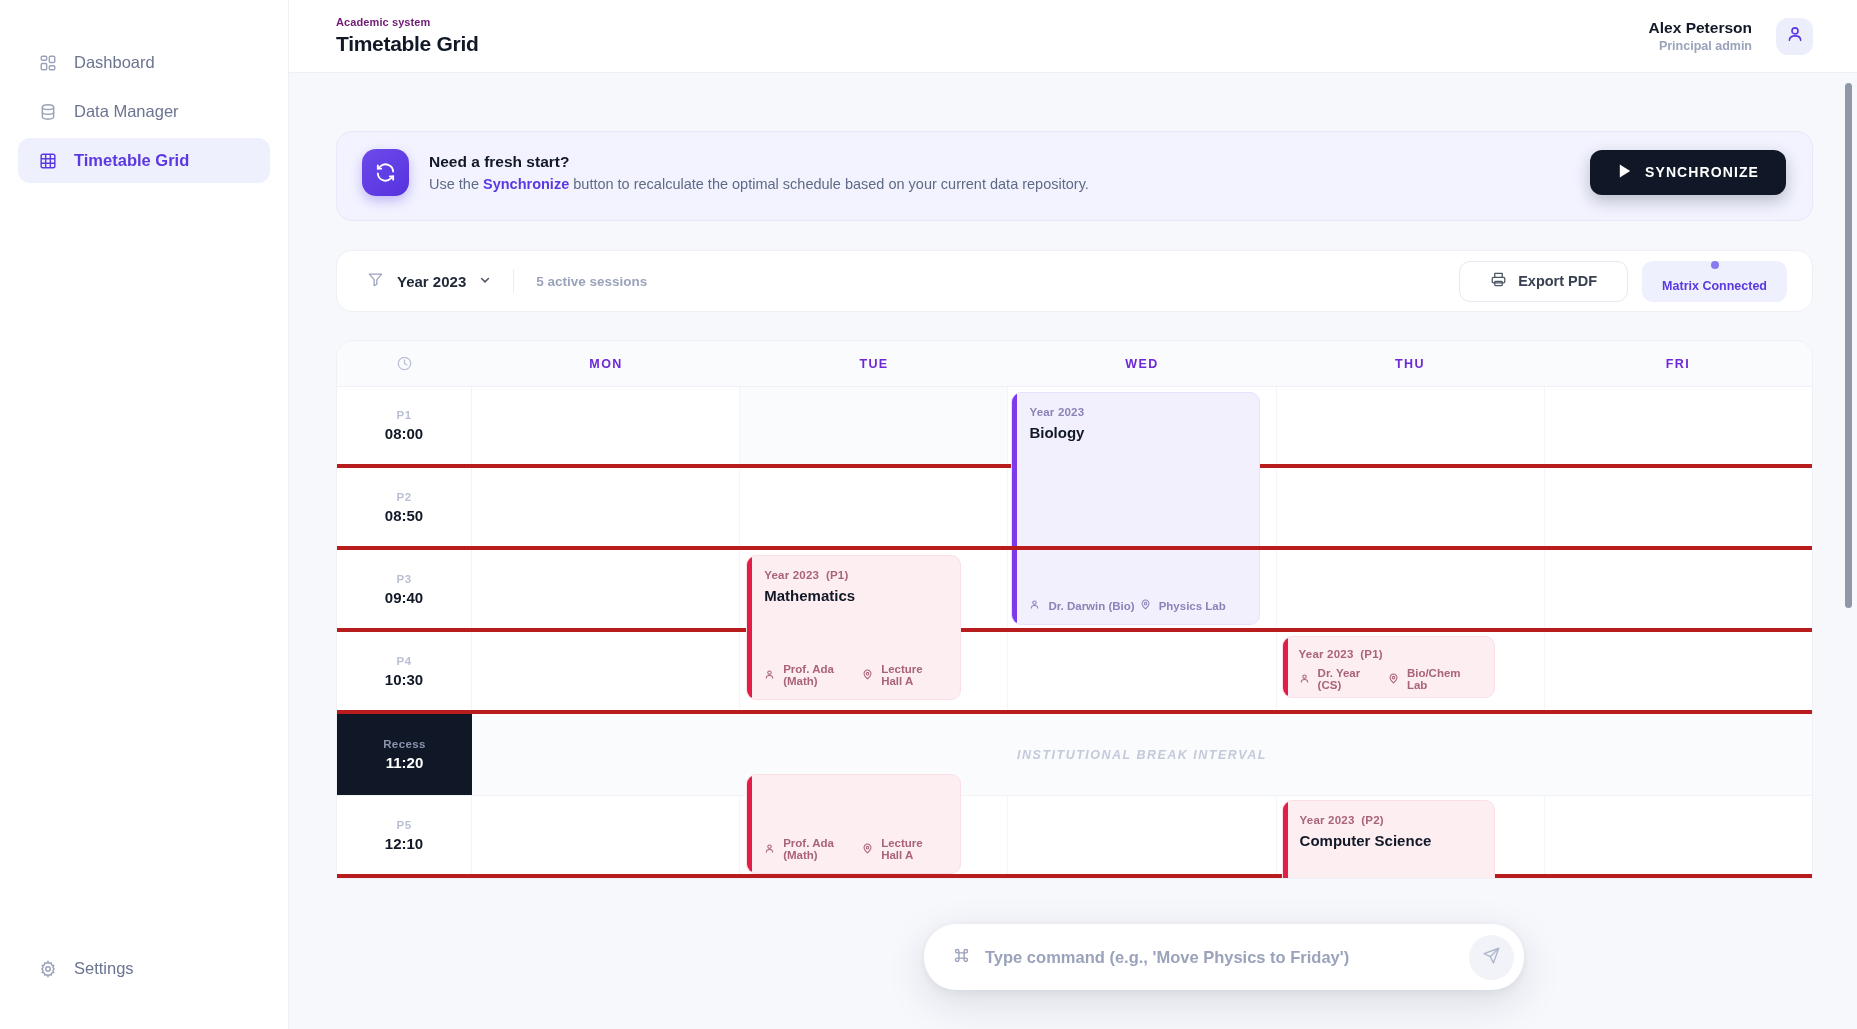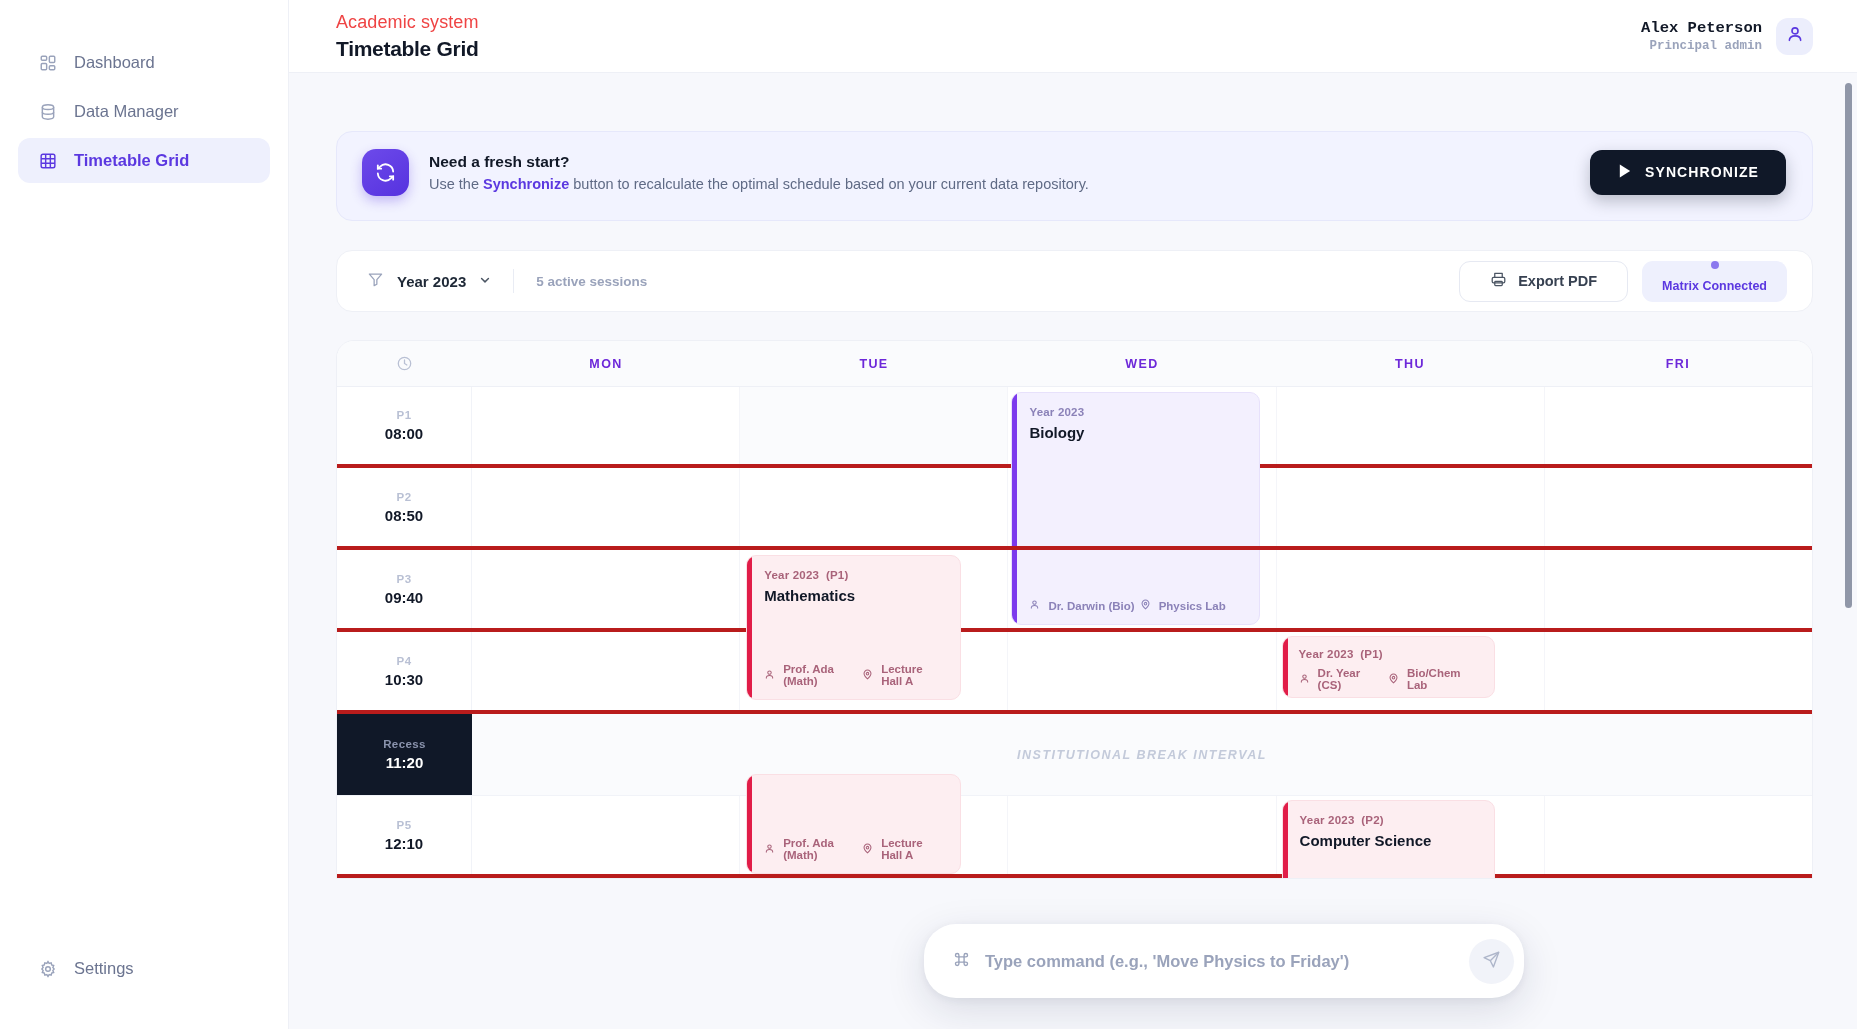--- a/index.html
+++ b/index.html
@@ -40,23 +40,23 @@
   .nav-bottom { margin-top: auto; padding: 0 18px 38px; }
 
   
   .main { flex: 1 1 auto; height: 1029px; position: relative; background: #f7f8fc; overflow: hidden; }
 
   .topbar {
     height: 73px; background: #ffffff; border-bottom: 1px solid #eef0f6;
     display: flex; align-items: center; justify-content: space-between;
     padding: 0 44px 0 47px;
   }
-  .tb-eyebrow { font-size: 18px; font-weight: normal; color: #ef4444; letter-spacing: .1px; }
+  .tb-eyebrow { font-size: 11px; font-weight: bold; color: #701a75; letter-spacing: .1px; }
   .tb-title { font-size: 21px; font-weight: bold; color: #111827; margin-top: 4px; letter-spacing: -.3px; }
-  .tb-right { display: flex; align-items: center; gap: 14px; font-family: Liberation Mono, monospace; }
+  .tb-right { display: flex; align-items: center; gap: 24px; }
   .tb-user { text-align: right; }
   .tb-user-name { font-size: 15.5px; font-weight: bold; color: #111827; }
   .tb-user-role { font-size: 12.5px; font-weight: bold; color: #9aa3bb; margin-top: 2px; }
   .avatar {
     width: 37px; height: 37px; border-radius: 12px; background: #eceefc;
     display: flex; align-items: center; justify-content: center;
   }
 
   .content { padding: 58px 44px 0 47px; }
 
@@ -160,21 +160,21 @@
   .sess.rose::before { background: #e11d48; }
   .sess.rose .sess-meta, .sess.rose .sess-line { color: #a9637a; }
   .sess.violet { background: #f3f0fe; border: 1px solid #e7e1fb; }
   .sess.violet::before { background: #7c3aed; }
   .sess.violet .sess-meta, .sess.violet .sess-line { color: #8b82b8; }
 
   .clip { overflow: hidden; }
 
   
   .cmdbar {
-    position: absolute; left: 635px; top: 924px; width: 600px; height: 74px;
+    position: absolute; left: 635px; top: 924px; width: 600px; height: 66px;
     background: #fff; border-radius: 32px;
     box-shadow: 0 12px 40px rgba(24,32,70,.13), 0 2px 8px rgba(24,32,70,.06);
     display: flex; align-items: center; padding: 0 10px 0 28px; gap: 14px;
   }
   .cmd-input {
     flex: 1 1 auto; border: none; outline: none; background: transparent;
     font-family: "Liberation Sans", sans-serif; font-size: 16.5px; font-weight: bold; color: #3d4761;
   }
   .cmd-input::placeholder { color: #9aa3bb; font-weight: bold; }
   .cmd-send {

